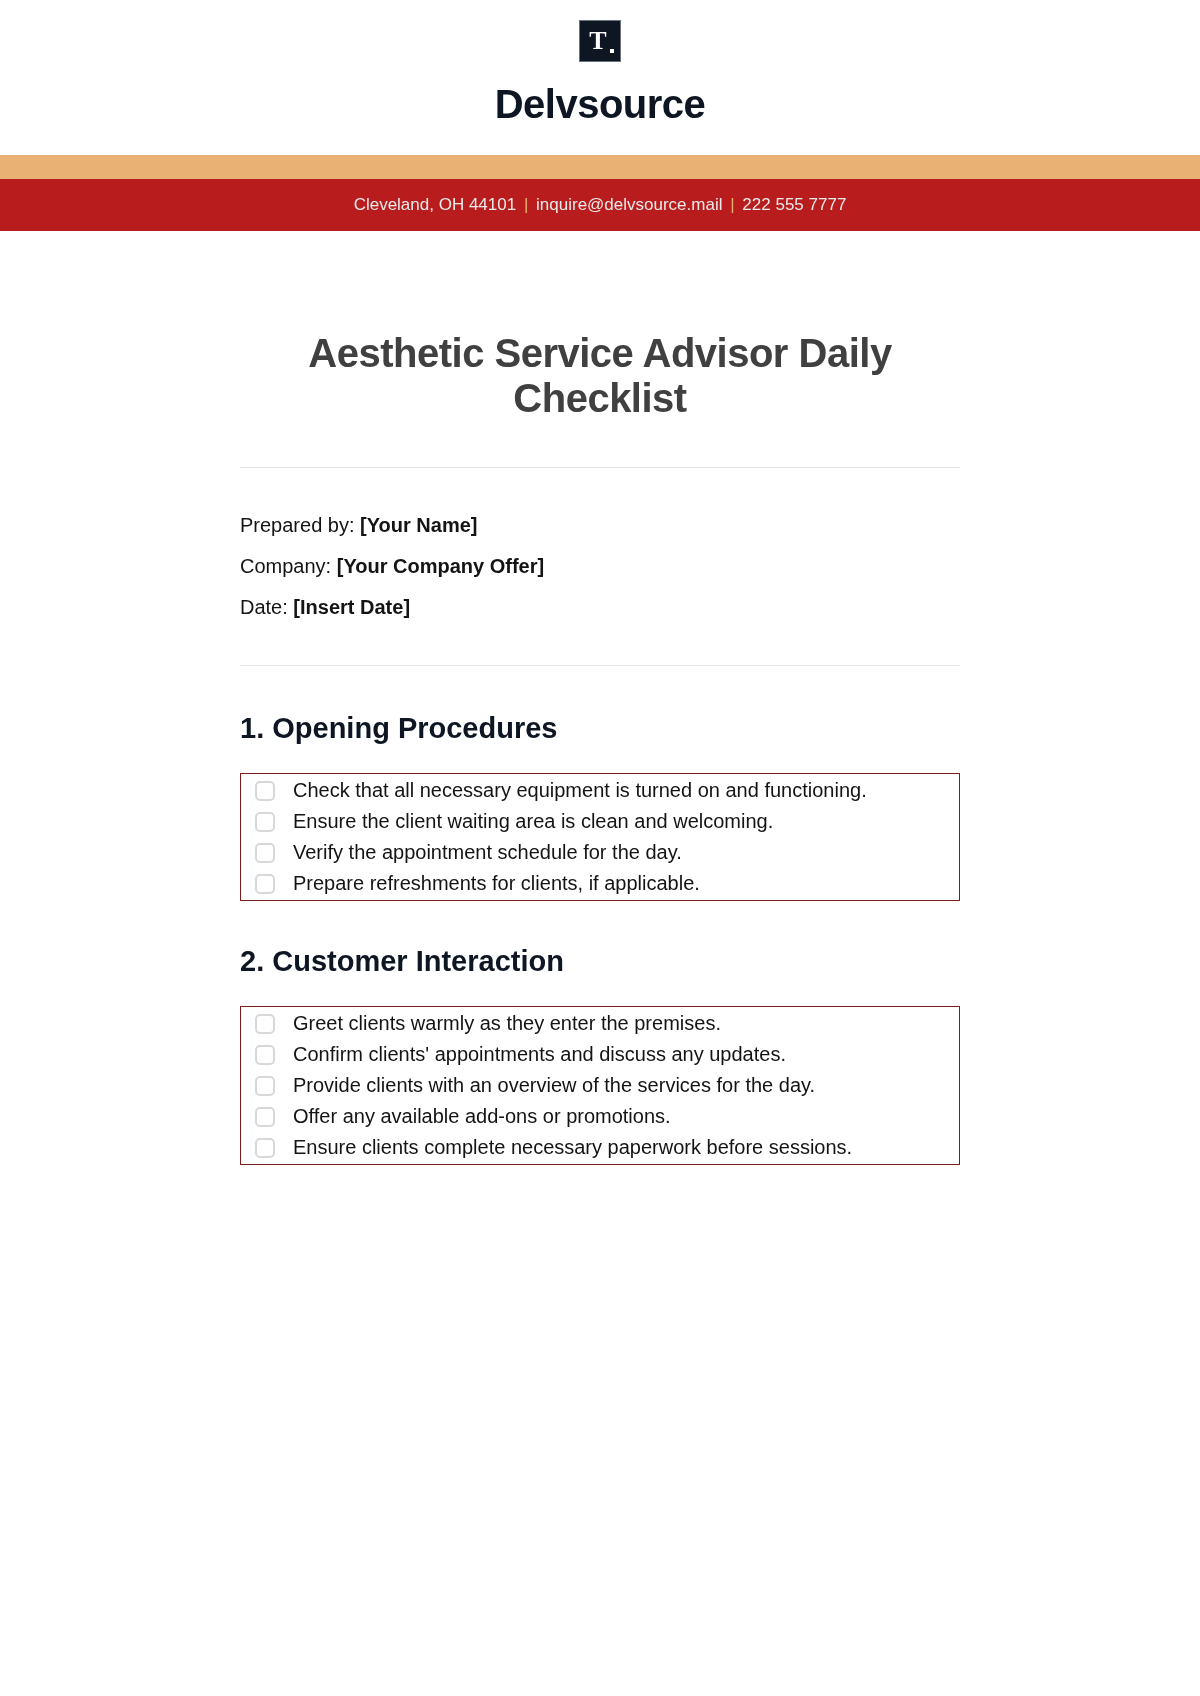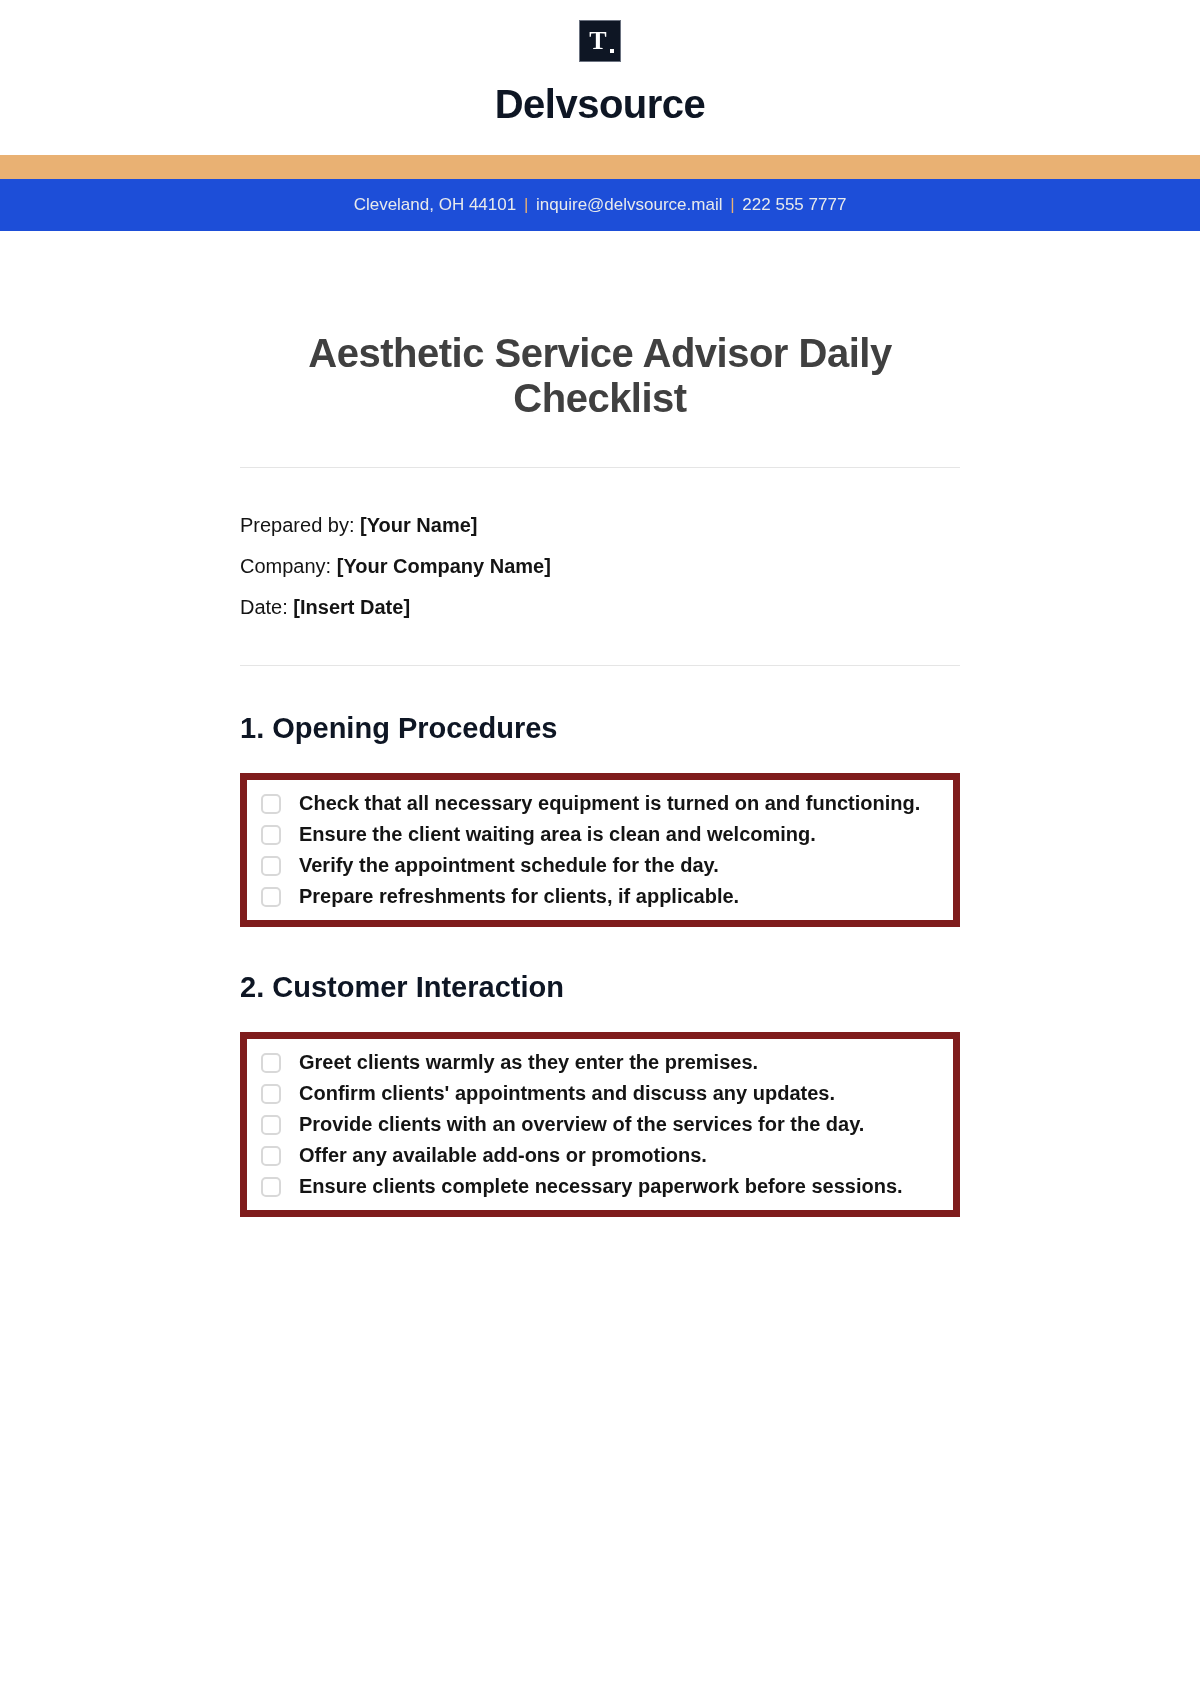--- a/index.html
+++ b/index.html
@@ -45,21 +45,21 @@
     letter-spacing: -0.5px;
     color: #0e1624;
     margin-bottom: 28px;
   }
   .accent-bar {
     background: #e9b173;
     height: 24px;
     width: 100%;
   }
   .dark-bar {
-    background: #1d4ed8;
+    background: #b91c1c;
     color: #e8eaec;
     text-align: center;
     font-size: 17px;
     padding: 16px 0;
   }
   .dark-bar .sep { color: #e9b173; margin: 0 3px; }
   .content {
     max-width: 920px;
     margin: 0 auto;
     padding: 0 100px;
@@ -84,23 +84,22 @@
   }
   .meta-line .bold { font-weight: 700; margin-top: 34px; }
   .section-heading {
     font-size: 29px;
     font-weight: 800;
     margin-top: 44px;
     margin-bottom: 28px;
     color: #0e1624;
   }
   .checklist-box {
-    border: 7px solid #7f1d1d;
-    padding: 8px 14px;
-    font-weight: bold;
+    border: 1px solid #7f1d1d;
+    padding: 1px 14px;
   }
   .check-item {
     display: flex;
     align-items: center;
     padding: 4px 0;
   }
   .cbox {
     width: 20px;
     height: 20px;
     border: 2px solid #d8d8d8;
@@ -137,21 +136,21 @@
 
 <div class="content">
   <h1 class="doc-title">Aesthetic Service Advisor Daily Checklist</h1>
 
   <hr class="rule">
 
   <p class="meta-line">
     <span>Prepared by: </span><span class="bold">[Your Name]</span>
   </p>
   <p class="meta-line">
-    <span>Company: </span><span class="bold">[Your Company Name]</span>
+    <span>Company: </span><span class="bold">[Your Company Offer]</span>
   </p>
   <p class="meta-line">
     <span>Date: </span><span class="bold">[Insert Date]</span>
   </p>
 
   <hr class="rule">
 
   <div id="sections-container">
       <h2 class="section-heading">1. Opening Procedures</h2>
       <div class="checklist-box">

